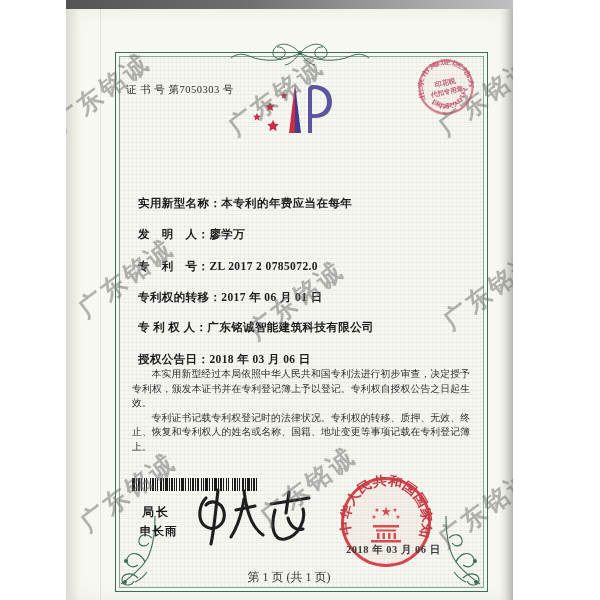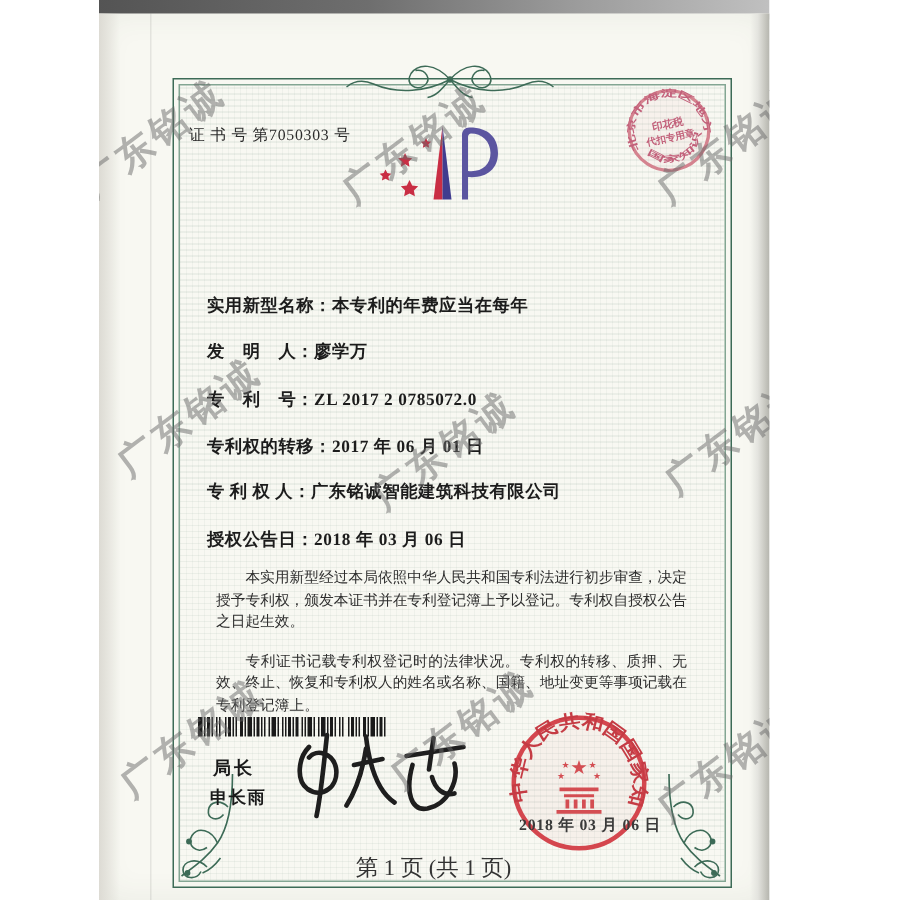--- a/index.html
+++ b/index.html
@@ -18,30 +18,30 @@
   .frame{position:absolute;left:49px;top:52px;width:371px;height:538px;border:1.4px solid #3d6b57;}
   .frame-inner{position:absolute;left:3px;top:3px;right:3px;bottom:3px;border:1px solid #83a693;
     background-image:repeating-linear-gradient(0deg,rgba(61,107,87,.07) 0 1px,rgba(0,0,0,0) 1px 4px),
                      repeating-linear-gradient(90deg,rgba(61,107,87,.05) 0 1px,rgba(0,0,0,0) 1px 4px);}
   .ornament{position:absolute;color:#3d6b57;}
   .cert-no{position:absolute;left:60px;top:83px;font-size:10.5px;letter-spacing:.5px;color:#2b2b2b;}
   .title{position:absolute;left:112px;top:138px;width:280px;text-align:center;
     font-size:27px;font-weight:700;letter-spacing:2px;color:#101010;}
   .field-row{position:absolute;left:72px;font-size:11.5px;font-weight:600;color:#1c1c1c;letter-spacing:.4px;white-space:nowrap;}
   .body-block{position:absolute;left:66px;top:367px;width:338px;}
-  .body-block p{margin:12px;font-size:9.8px;line-height:14.6px;text-indent:2em;text-align:justify;color:#2e2e2e;}
+  .body-block p{margin:0;font-size:9.8px;line-height:14.6px;text-indent:2em;text-align:justify;color:#2e2e2e;}
   .barcode{position:absolute;left:66px;top:478px;width:125px;height:13px;display:flex;align-items:stretch;}
   .barcode .bar{height:100%;}
   .signer-title{position:absolute;left:76px;top:504px;font-size:12px;font-weight:700;color:#1a1a1a;letter-spacing:2px;}
   .signer-name{position:absolute;left:74px;top:524px;font-size:11.5px;font-weight:700;color:#1a1a1a;letter-spacing:1px;font-family:Liberation Serif, serif;}
   .signature{position:absolute;left:126px;top:486px;}
   .seal{position:absolute;left:272px;top:474px;}
   .seal-date{position:absolute;left:280px;top:543px;font-size:10.5px;font-weight:700;color:#3a3a3a;letter-spacing:.5px;white-space:nowrap;}
   .tax-seal{position:absolute;left:348px;top:55px;}
-  .page-footer{position:absolute;left:158px;top:569px;width:130px;text-align:center;font-size:15px;color:#333;}
+  .page-footer{position:absolute;left:158px;top:569px;width:130px;text-align:center;font-size:12px;color:#333;}
   .wm{position:absolute;font-size:25px;font-weight:700;letter-spacing:3px;color:rgba(105,105,105,.50);
     white-space:nowrap;transform:translate(-50%,-50%) rotate(-37deg);pointer-events:none;}
   svg text{font-family:"Liberation Serif","DejaVu Serif",serif;}
 </style>
 </head>
 <body>
 
 <div class="stage">
   <div class="photo">
 

